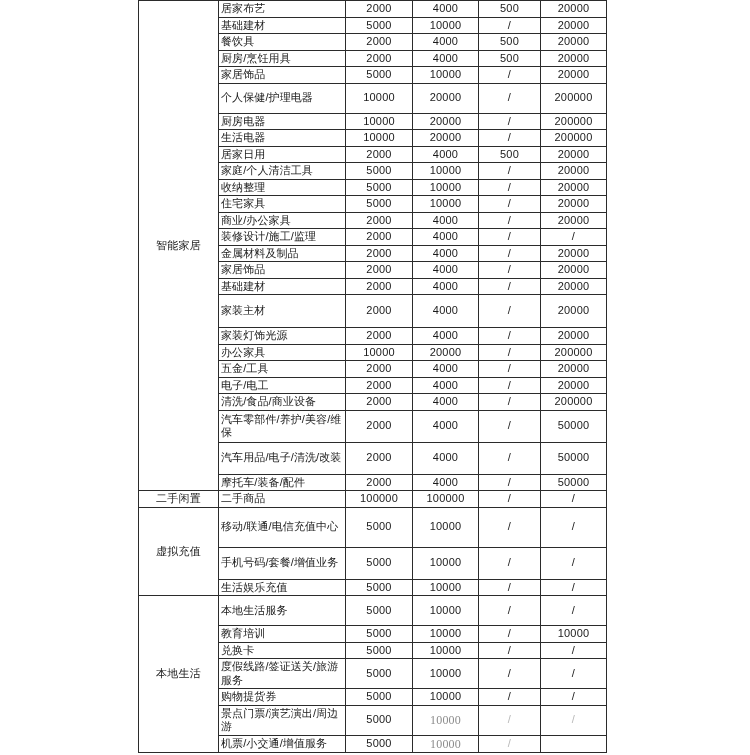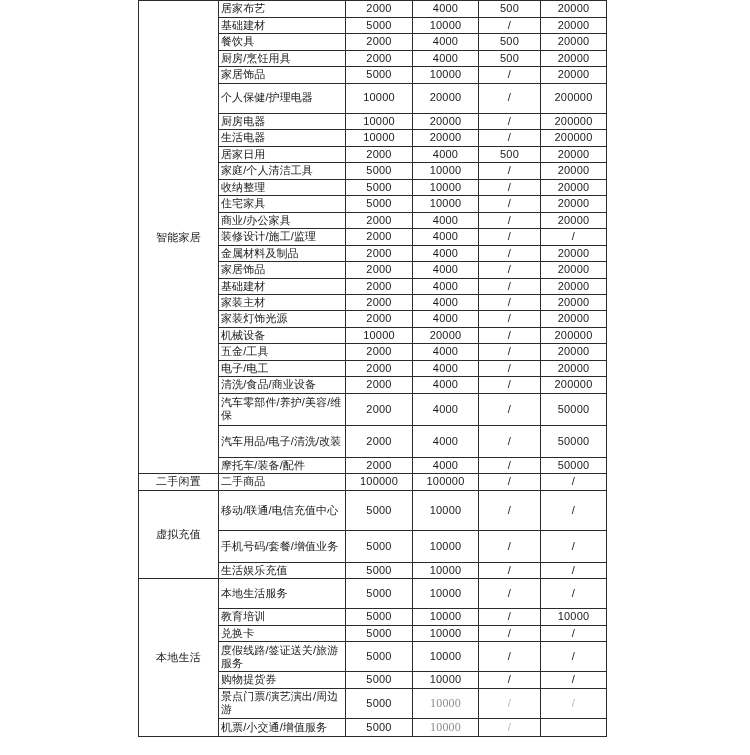--- a/index.html
+++ b/index.html
@@ -207,36 +207,36 @@
           <td class="val">/</td>
           <td class="val">20000</td>
         </tr>
         <tr style="height: 16.5px;">
           <td class="name">基础建材</td>
           <td class="val">2000</td>
           <td class="val">4000</td>
           <td class="val">/</td>
           <td class="val">20000</td>
         </tr>
-        <tr style="height: 16px;">
+        <tr style="height: 33px;">
           <td class="name">家装主材</td>
           <td class="val">2000</td>
           <td class="val">4000</td>
           <td class="val">/</td>
           <td class="val">20000</td>
         </tr>
         <tr style="height: 16.5px;">
           <td class="name">家装灯饰光源</td>
           <td class="val">2000</td>
           <td class="val">4000</td>
           <td class="val">/</td>
           <td class="val">20000</td>
         </tr>
         <tr style="height: 16.5px;">
-          <td class="name">机械设备</td>
+          <td class="name">办公家具</td>
           <td class="val">10000</td>
           <td class="val">20000</td>
           <td class="val">/</td>
           <td class="val">200000</td>
         </tr>
         <tr style="height: 16.5px;">
           <td class="name">五金/工具</td>
           <td class="val">2000</td>
           <td class="val">4000</td>
           <td class="val">/</td>

